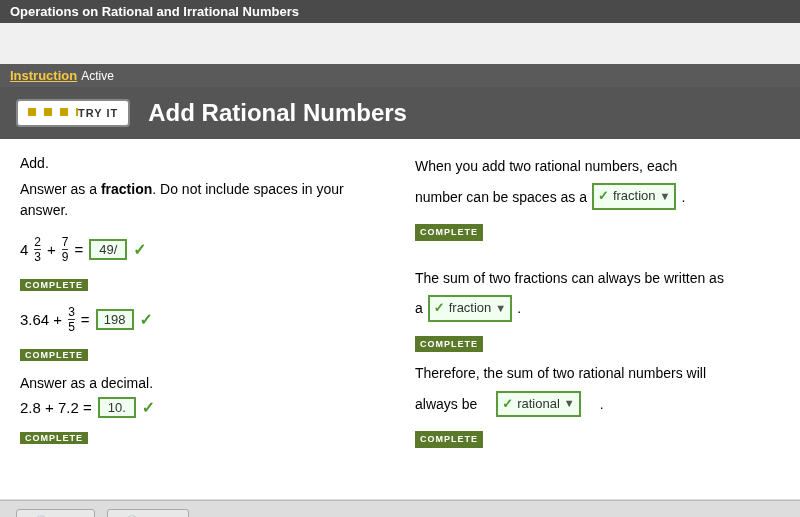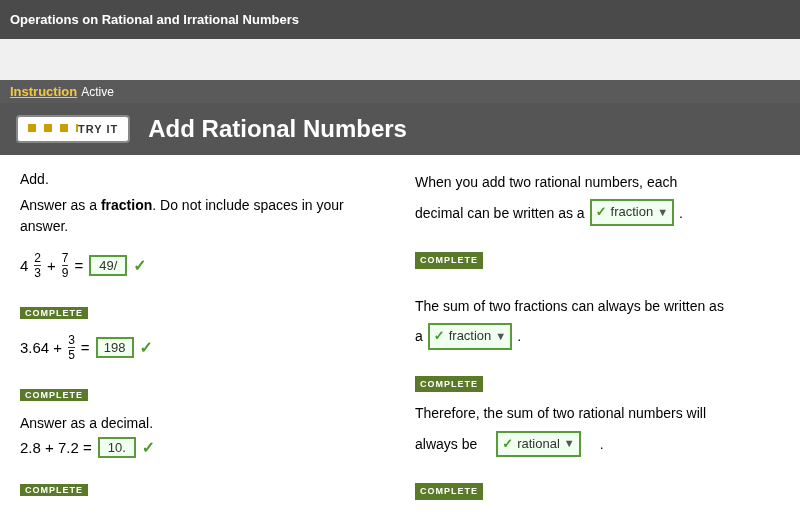--- a/index.html
+++ b/index.html
@@ -9,21 +9,21 @@
       background: #f0f0f0;
       width: 800px;
       height: 517px;
       overflow: hidden;
     }
 
     
     .top-bar {
       background: #4a4a4a;
       color: white;
-      padding: 12px 10px;
+      padding: 4px 10px;
       font-size: 13px;
       font-weight: bold;
     }
 
     
     .nav-bar {
       background: #5a5a5a;
       display: flex;
       align-items: center;
       padding: 4px 10px;
@@ -149,21 +149,21 @@
 
     .complete-badge {
       display: inline-block;
       background: #5a7a2a;
       color: white;
       font-size: 9px;
       font-weight: bold;
       padding: 1px 5px;
       letter-spacing: 1px;
       margin-bottom: 6px;
-      margin-top: 20px;
+      margin-top: 8px;
     }
 
     .problem-section {
       margin-bottom: 8px;
     }
 
     
     .right-col {
       flex: 1;
       font-size: 14px;
@@ -297,21 +297,21 @@
         <span class="complete-badge">COMPLETE</span>
       </div>
     </div>
   </div>
 
   <div class="right-col">
     <p>
       <span>When you add two rational numbers, each</span>
     </p>
     <p style="display:flex;align-items:center;gap:5px;flex-wrap:wrap;margin-bottom:6px;">
-      <span>decimal can be written as a</span>
+      <span>number can be spaces as a</span>
       <span class="inline-select">
         <span class="check">✓</span>
         <span class="sel-text">fraction</span>
         <span class="arrow">▼</span>
       </span>
       <span>.</span>
     </p>
 
     <div>
       <span class="complete-badge">COMPLETE</span>

